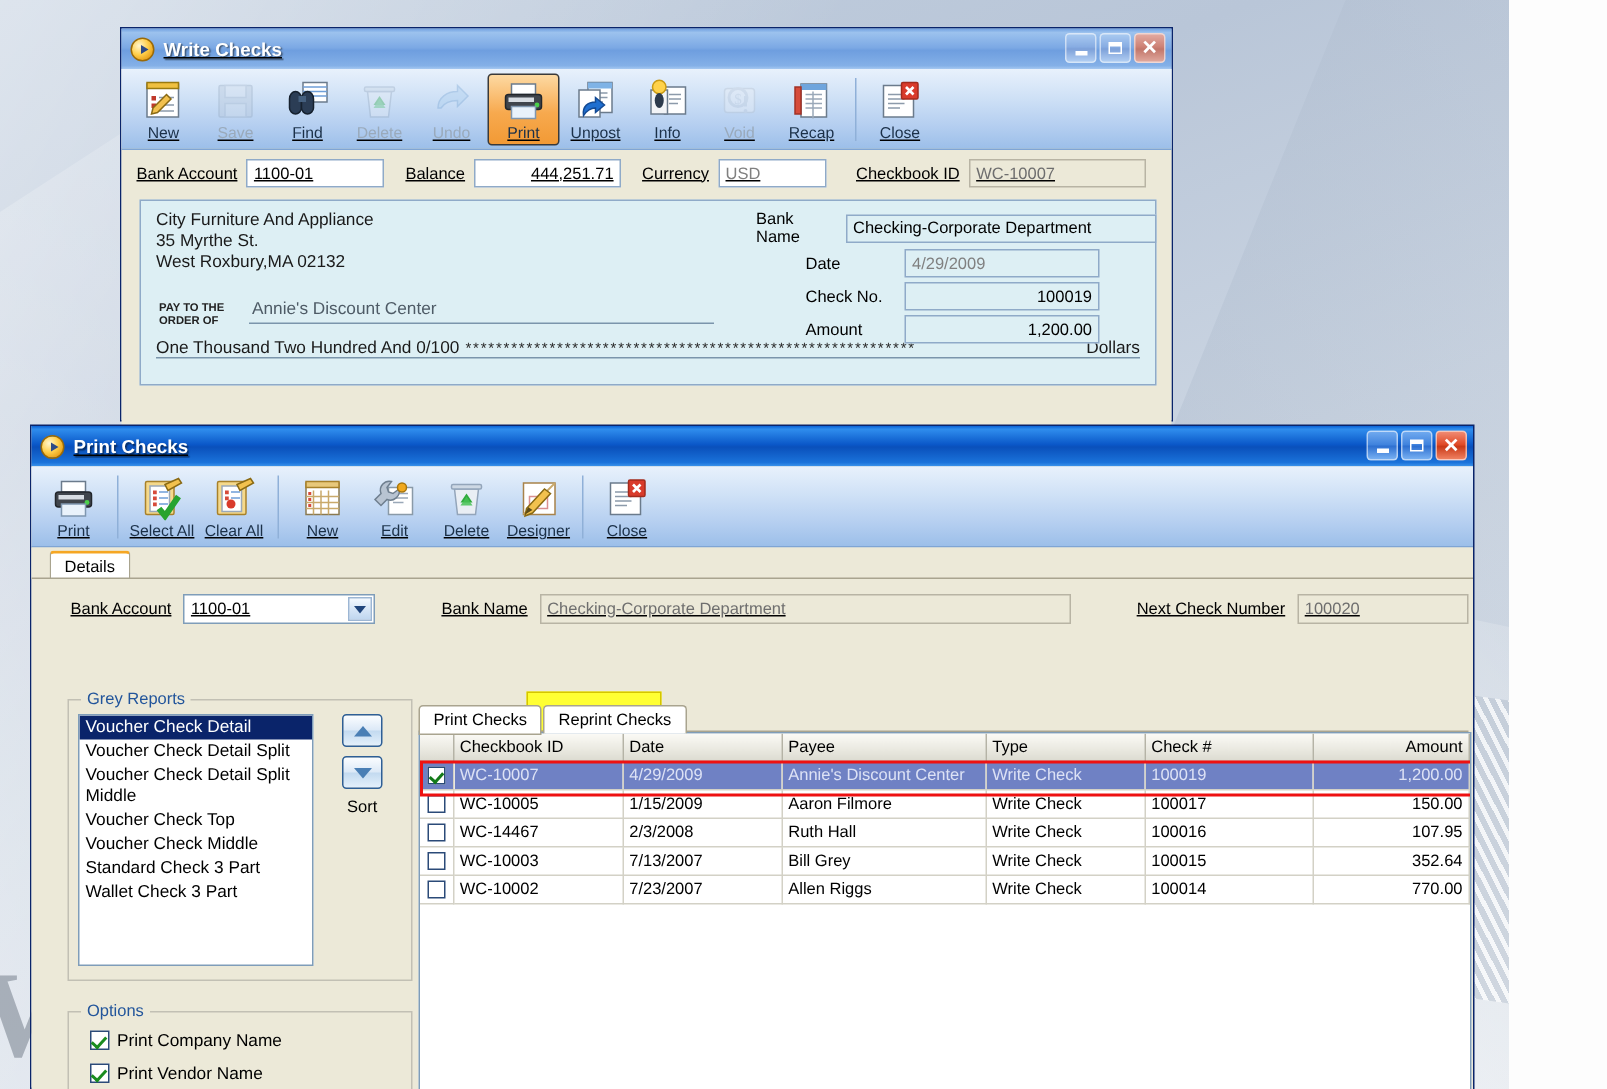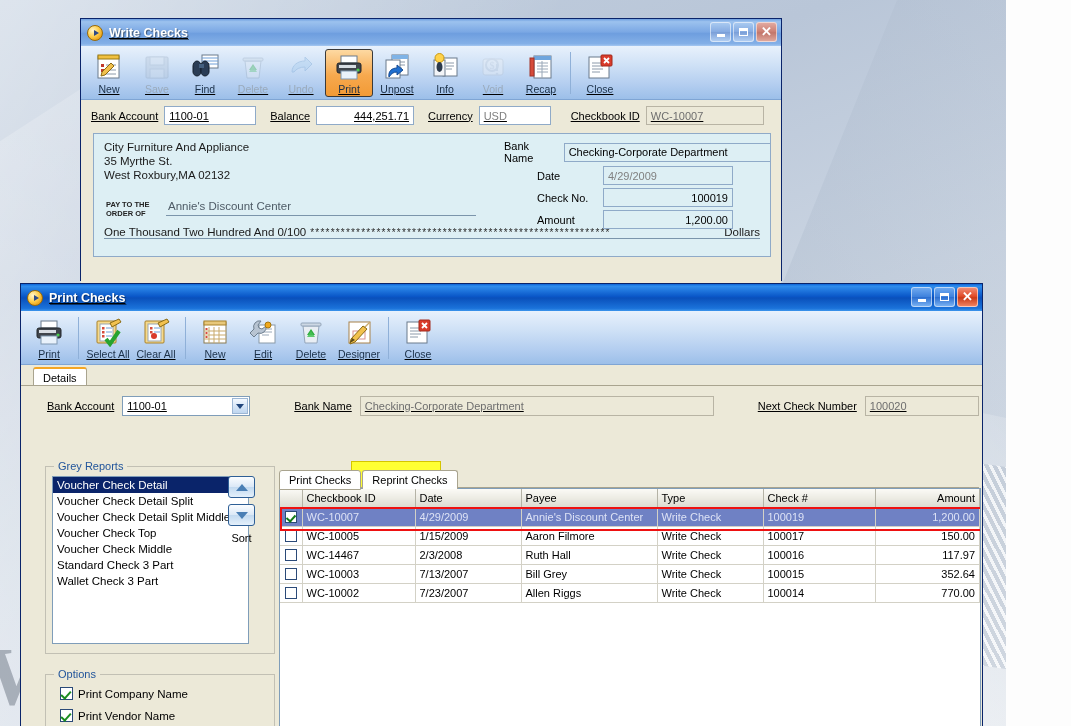--- a/index.html
+++ b/index.html
@@ -570,21 +570,21 @@
           </span>
       </span>
       <span class="lbl-txt" style="margin-left:36px;">Bank Name</span>
       <span class="field ro" style="width:354px; height:20px;">Checking-Corporate Department</span>
       <span class="lbl-txt" style="margin-left:36px;">Next Check Number</span>
       <span class="field ro" style="width:114px; height:20px;">100020</span>
     </div>
 
     <div class="groupbox" style="left:24px; top:155px; width:230px; height:188px;">
       <span class="grouptitle">Grey Reports</span>
-      <div class="listbox" id="reportList" style="left:6px; top:9px; width:197px; height:168px;">
+      <div class="listbox" id="reportList" style="left:6px; top:9px; width:157px; height:168px;">
           <div class="listitem sel">Voucher Check Detail</div>
           <div class="listitem">Voucher Check Detail Split</div>
           <div class="listitem">Voucher Check Detail Split Middle</div>
           <div class="listitem">Voucher Check Top</div>
           <div class="listitem">Voucher Check Middle</div>
           <div class="listitem">Standard Check 3 Part</div>
           <div class="listitem">Wallet Check 3 Part</div>
         </div>
       <div style="position:absolute; left:182px; top:9px; display:flex; flex-direction:column; align-items:center; gap:6px;">
         <span class="sortbtn">
@@ -661,21 +661,21 @@
               <td>100017</td>
               <td class="r">150.00</td>
             </tr>
             <tr>
               <td class="cbcell"><span class="gcb"></span></td>
               <td>WC-14467</td>
               <td>2/3/2008</td>
               <td>Ruth Hall</td>
               <td>Write Check</td>
               <td>100016</td>
-              <td class="r">117.97</td>
+              <td class="r">107.95</td>
             </tr>
             <tr>
               <td class="cbcell"><span class="gcb"></span></td>
               <td>WC-10003</td>
               <td>7/13/2007</td>
               <td>Bill Grey</td>
               <td>Write Check</td>
               <td>100015</td>
               <td class="r">352.64</td>
             </tr>

